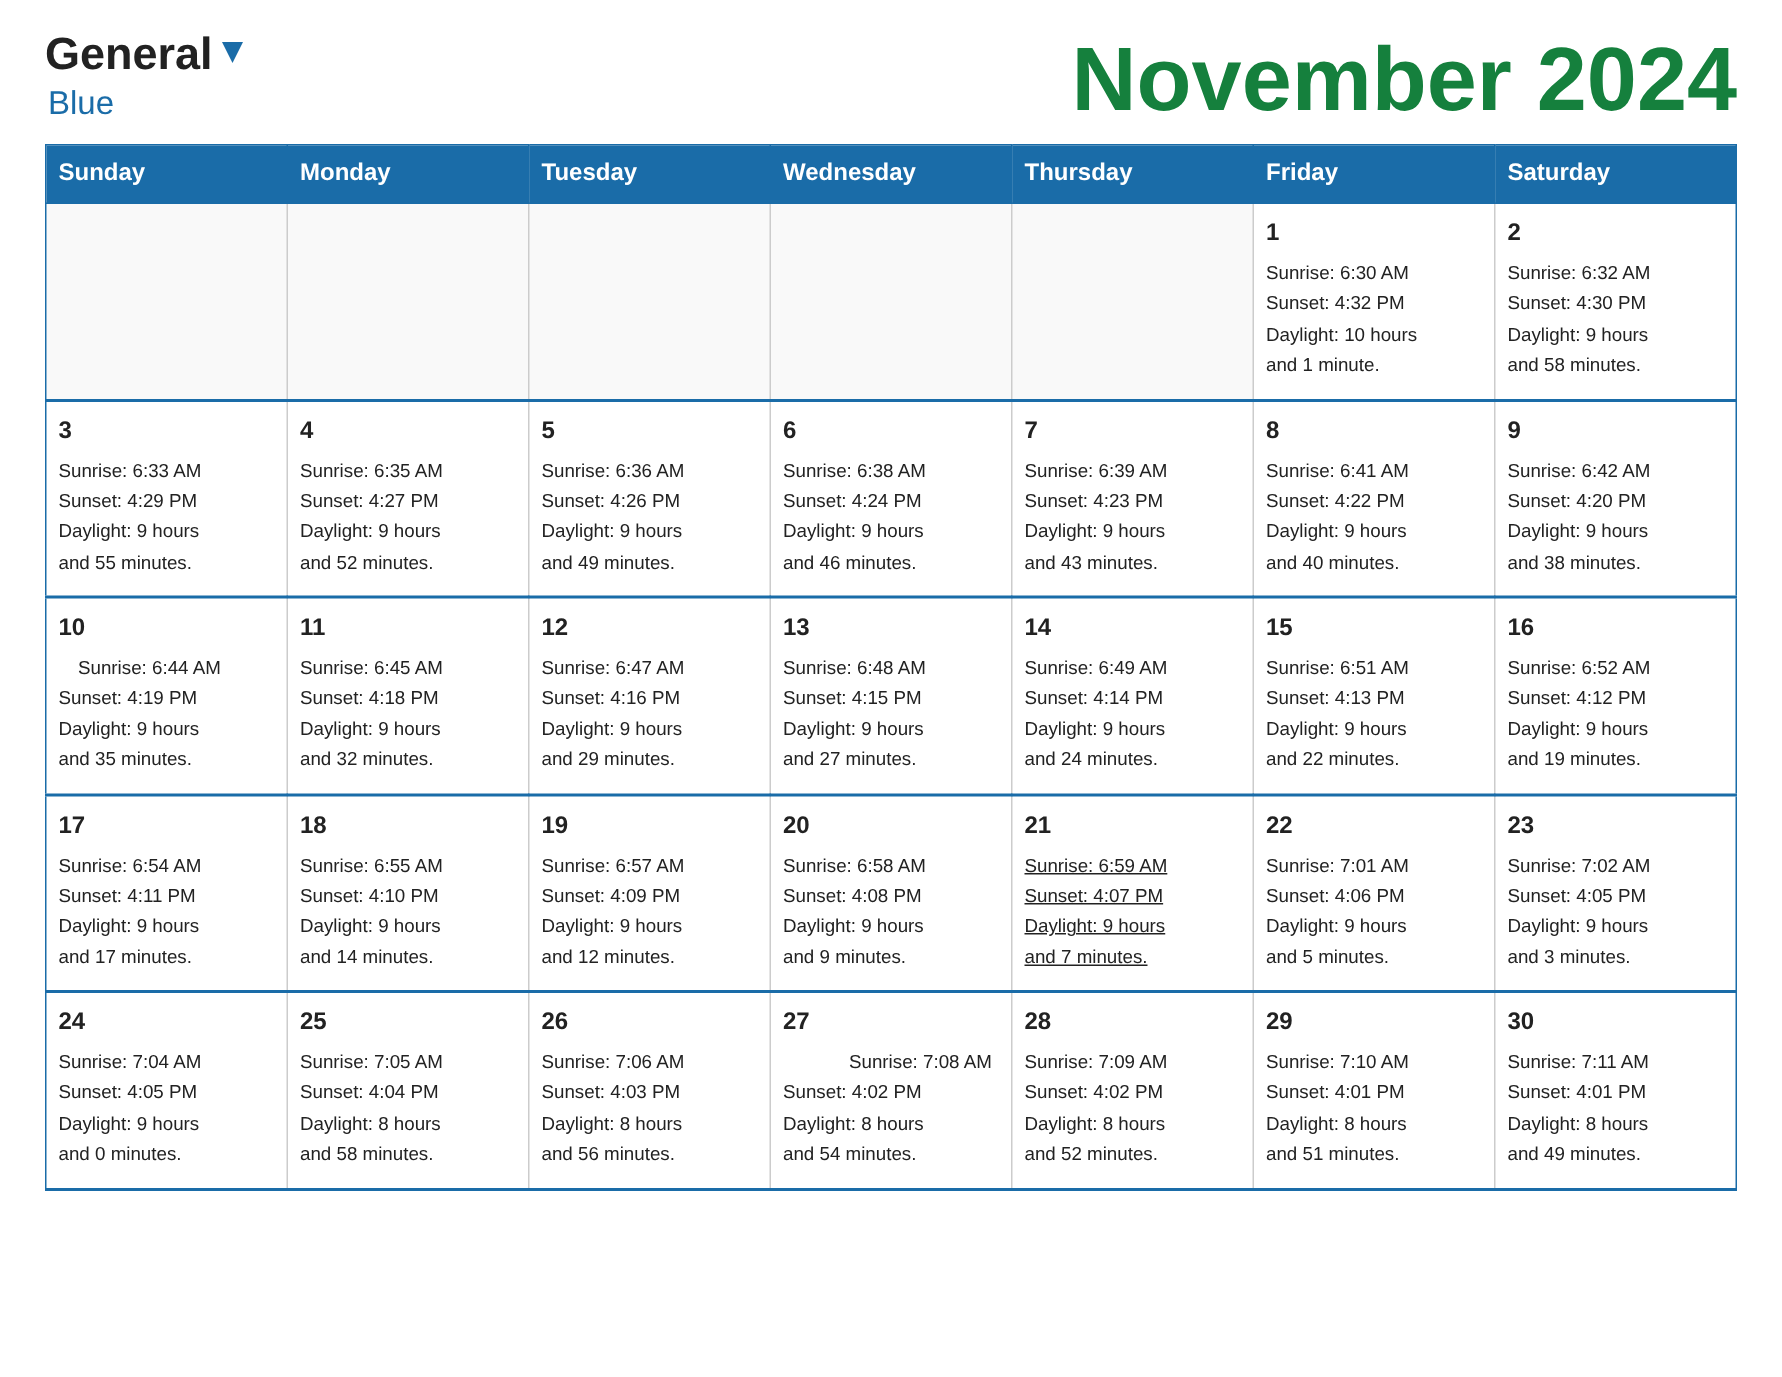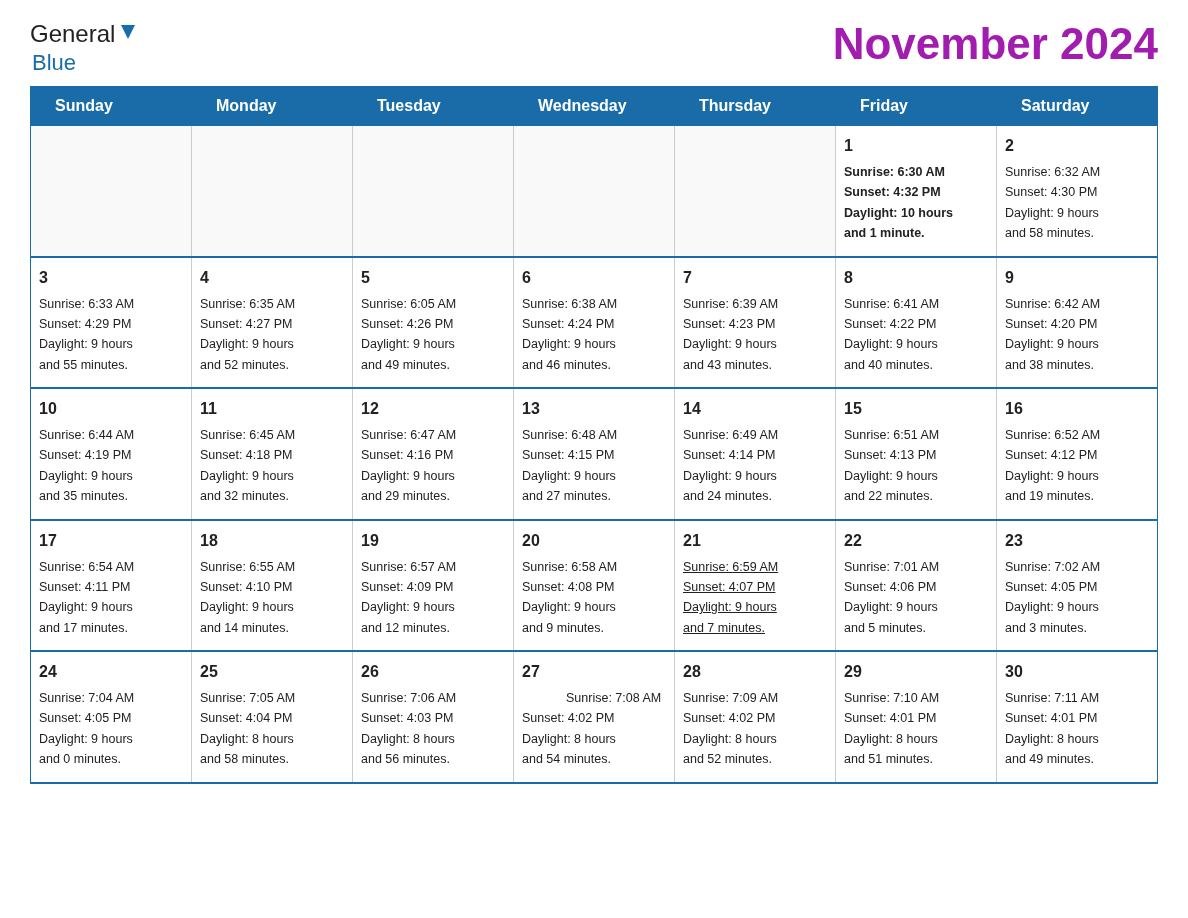--- a/index.html
+++ b/index.html
@@ -26,43 +26,43 @@
       color: #1a6ca8;
       font-size: 22px;
       font-weight: normal;
       margin-top: 2px;
       margin-left: 2px;
     }
     .title-block {
       text-align: right;
     }
     .title-block h1 {
-      font-size: 44px;
-      font-weight: bold;
-      color: #a21caf;
+      font-size: 60px;
+      font-weight: bold;
+      color: #15803d;
       line-height: 1.1;
     }
     .title-block .subtitle {
       font-size: 22px;
       color: #444;
       margin-top: 4px;
     }
     .calendar {
       width: 100%;
       border-collapse: collapse;
       margin-top: 8px;
     }
     .calendar thead tr {
       background: #1a6ca8;
     }
     .calendar thead th {
       color: #fff;
       font-size: 16px;
       font-weight: bold;
-      padding: 10px 24px;
+      padding: 10px 8px;
       text-align: left;
       border: 1px solid #1a6ca8;
     }
     .calendar tbody tr {
       border-bottom: 2px solid #1a6ca8;
     }
     .calendar tbody td {
       vertical-align: top;
       padding: 8px 8px 12px 8px;
       border-left: 1px solid #ccc;
@@ -91,22 +91,22 @@
       line-height: 1.55;
     }
     .empty-cell {
       background: #f9f9f9;
     }
     .logo-row {
       display: flex;
       align-items: center;
     }
     .logo-general {
-      font-size: 24px;
-      font-weight: normal;
+      font-size: 30px;
+      font-weight: bold;
       color: #222;
     }
     .logo-arrow {
       display: inline-block;
       margin-left: 2px;
     }
   </style>
 </head>
 <body>
 
@@ -139,39 +139,39 @@
         <th>Saturday</th>
       </tr>
   </thead>
   <tbody>
   <tr>
         <td class="empty-cell"></td>
         <td class="empty-cell"></td>
         <td class="empty-cell"></td>
         <td class="empty-cell"></td>
         <td class="empty-cell"></td>
-        <td><span class="day-num">1</span><span class="day-info" style="white-space: pre-line; font-weight: bold;">Sunrise: 6:30 AM
+        <td><span class="day-num">1</span><span class="day-info" style="white-space: pre-line;">Sunrise: 6:30 AM
 Sunset: 4:32 PM
 Daylight: 10 hours
 and 1 minute.</span></td>
         <td><span class="day-num">2</span><span class="day-info" style="white-space: pre-line;">Sunrise: 6:32 AM
 Sunset: 4:30 PM
 Daylight: 9 hours
 and 58 minutes.</span></td>
       </tr>
       <tr>
         <td><span class="day-num">3</span><span class="day-info" style="white-space: pre-line;">Sunrise: 6:33 AM
 Sunset: 4:29 PM
 Daylight: 9 hours
 and 55 minutes.</span></td>
         <td><span class="day-num">4</span><span class="day-info" style="white-space: pre-line;">Sunrise: 6:35 AM
 Sunset: 4:27 PM
 Daylight: 9 hours
 and 52 minutes.</span></td>
-        <td><span class="day-num">5</span><span class="day-info" style="white-space: pre-line;">Sunrise: 6:05 AM
+        <td><span class="day-num">5</span><span class="day-info" style="white-space: pre-line;">Sunrise: 6:36 AM
 Sunset: 4:26 PM
 Daylight: 9 hours
 and 49 minutes.</span></td>
         <td><span class="day-num">6</span><span class="day-info" style="white-space: pre-line;">Sunrise: 6:38 AM
 Sunset: 4:24 PM
 Daylight: 9 hours
 and 46 minutes.</span></td>
         <td><span class="day-num">7</span><span class="day-info" style="white-space: pre-line;">Sunrise: 6:39 AM
 Sunset: 4:23 PM
 Daylight: 9 hours
@@ -179,21 +179,21 @@
         <td><span class="day-num">8</span><span class="day-info" style="white-space: pre-line;">Sunrise: 6:41 AM
 Sunset: 4:22 PM
 Daylight: 9 hours
 and 40 minutes.</span></td>
         <td><span class="day-num">9</span><span class="day-info" style="white-space: pre-line;">Sunrise: 6:42 AM
 Sunset: 4:20 PM
 Daylight: 9 hours
 and 38 minutes.</span></td>
       </tr>
       <tr>
-        <td><span class="day-num">10</span><span class="day-info" style="white-space: pre-line;">Sunrise: 6:44 AM
+        <td><span class="day-num">10</span><span class="day-info" style="white-space: pre-line; margin-left: 13px;">Sunrise: 6:44 AM
 Sunset: 4:19 PM
 Daylight: 9 hours
 and 35 minutes.</span></td>
         <td><span class="day-num">11</span><span class="day-info" style="white-space: pre-line;">Sunrise: 6:45 AM
 Sunset: 4:18 PM
 Daylight: 9 hours
 and 32 minutes.</span></td>
         <td><span class="day-num">12</span><span class="day-info" style="white-space: pre-line;">Sunrise: 6:47 AM
 Sunset: 4:16 PM
 Daylight: 9 hours

